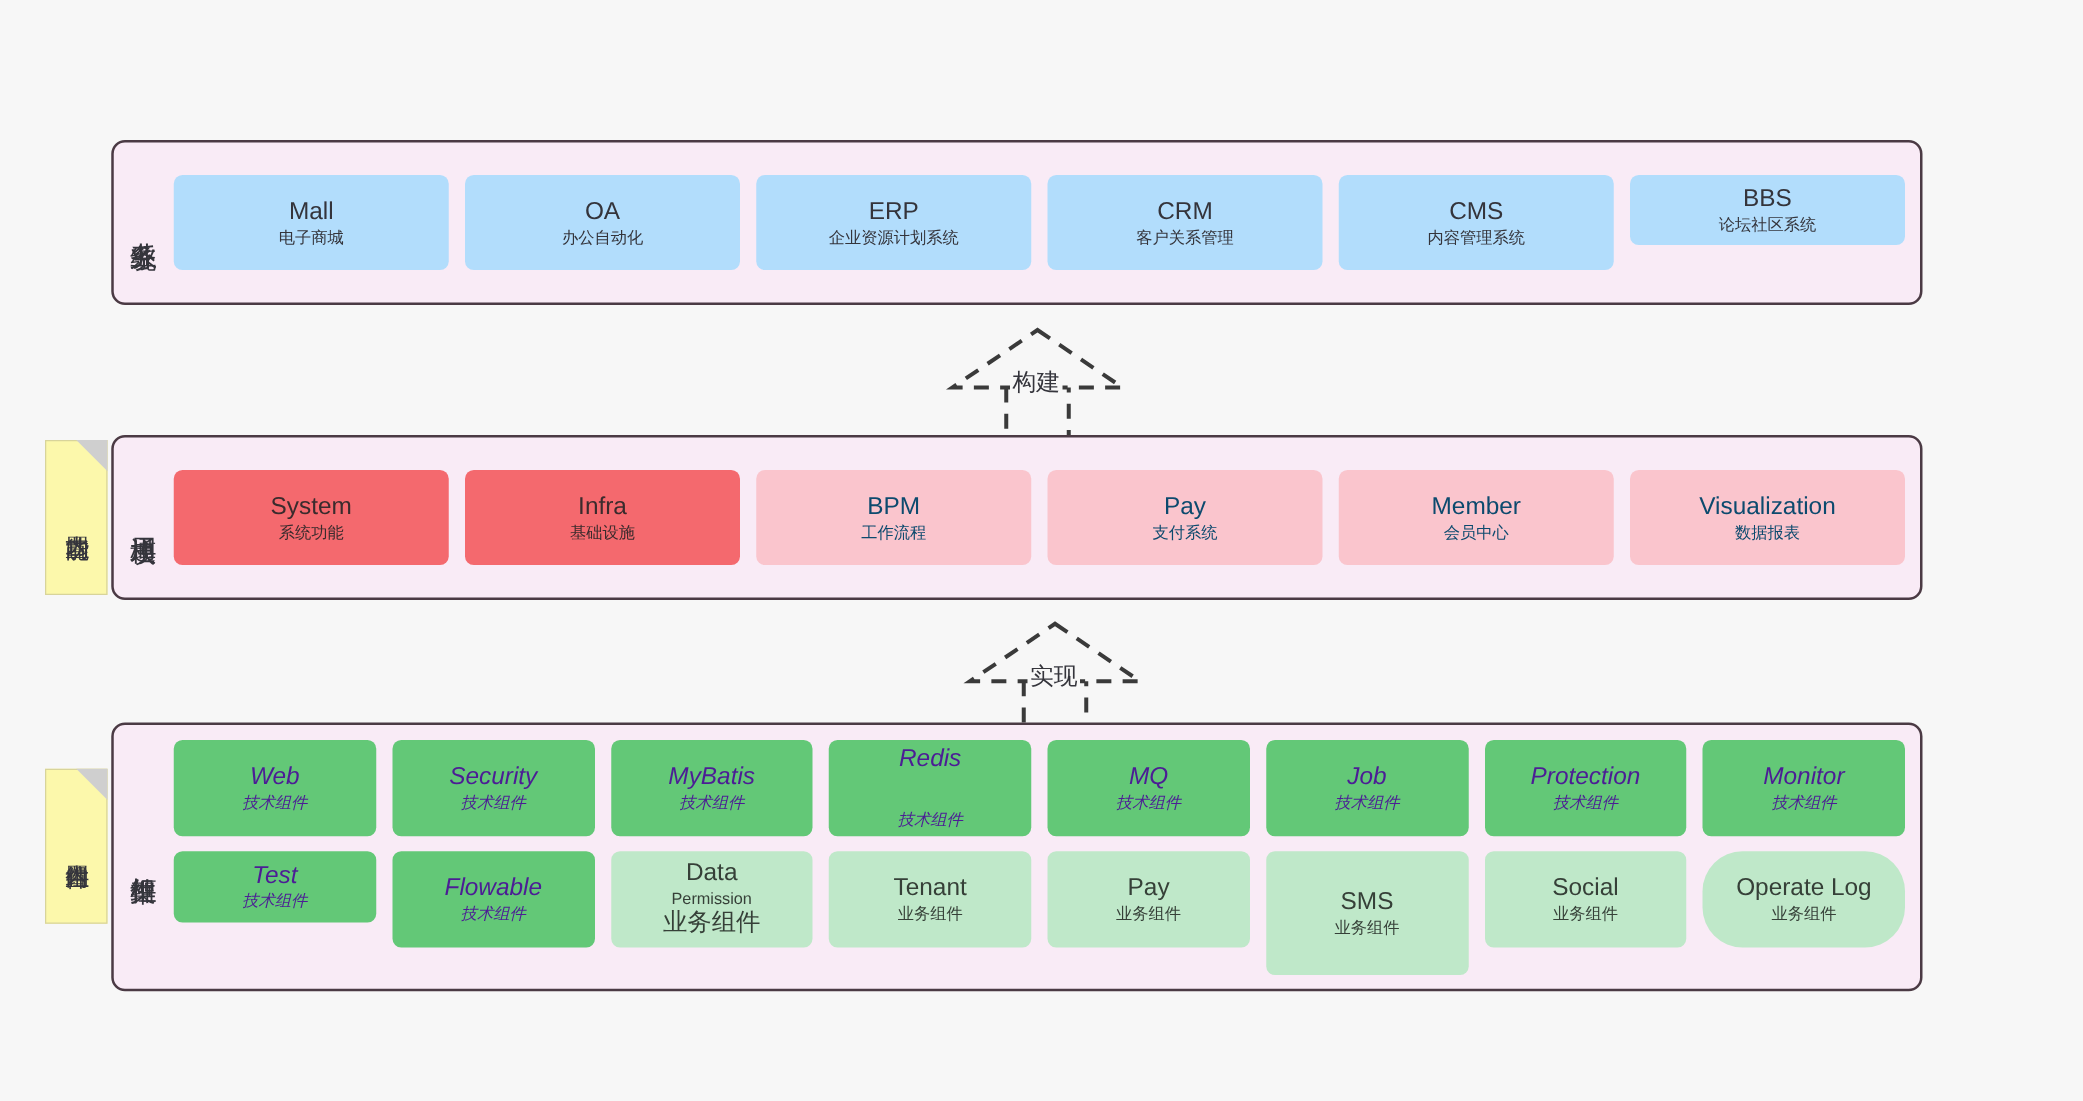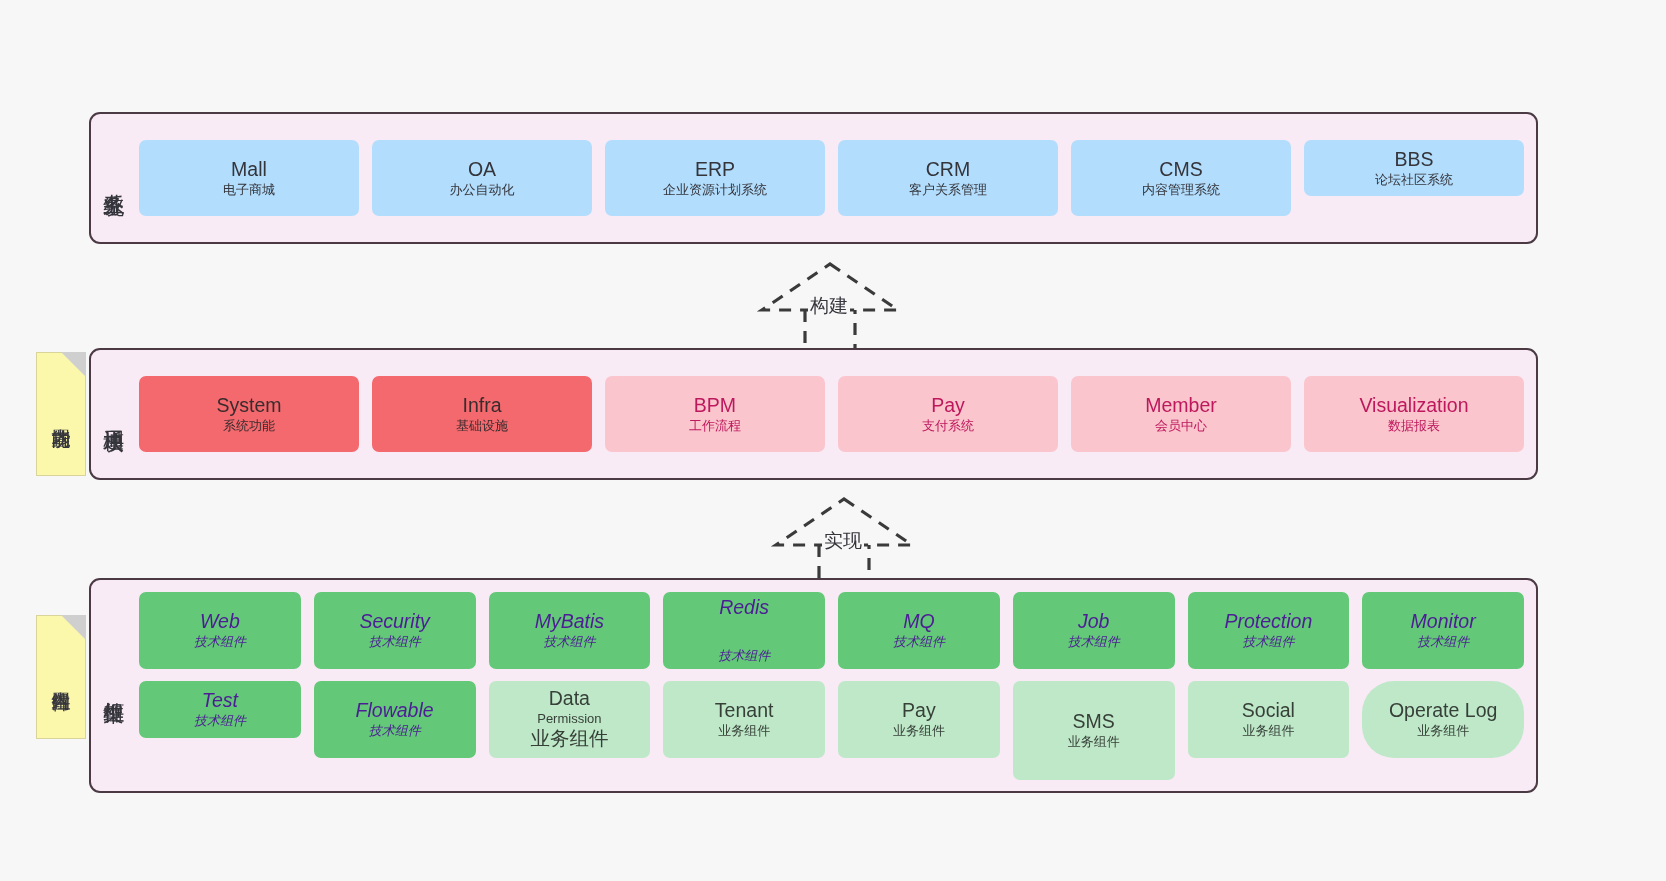--- a/index.html
+++ b/index.html
@@ -81,21 +81,21 @@
     line-height: 1.22;
     padding: 4px 6px;
     user-select: none;
   }
   .cell .t1 { font-size: 19.5px; }
   .cell .t2 { font-size: 13px; }
   .cell .t3 { font-size: 19.5px; }
 
   .c-blue   { background: #b2ddfc; color: #34343b; }
   .c-red    { background: #f4696e; color: #3a2b2d; }
-  .c-pink   { background: #fac5cd; color: #be185d; }
+  .c-pink   { background: #fac5cd; color: #0c4a6e; }
   .c-green  { background: #63c877; color: #4c1d95; font-style: italic; }
   .c-lgreen { background: #bfe8c9; color: #364038; }
 
   
   .note {
     position: absolute;
     box-sizing: border-box;
     background: #fcf8ab;
     border: 1px solid #d8d49a;
     display: flex;

